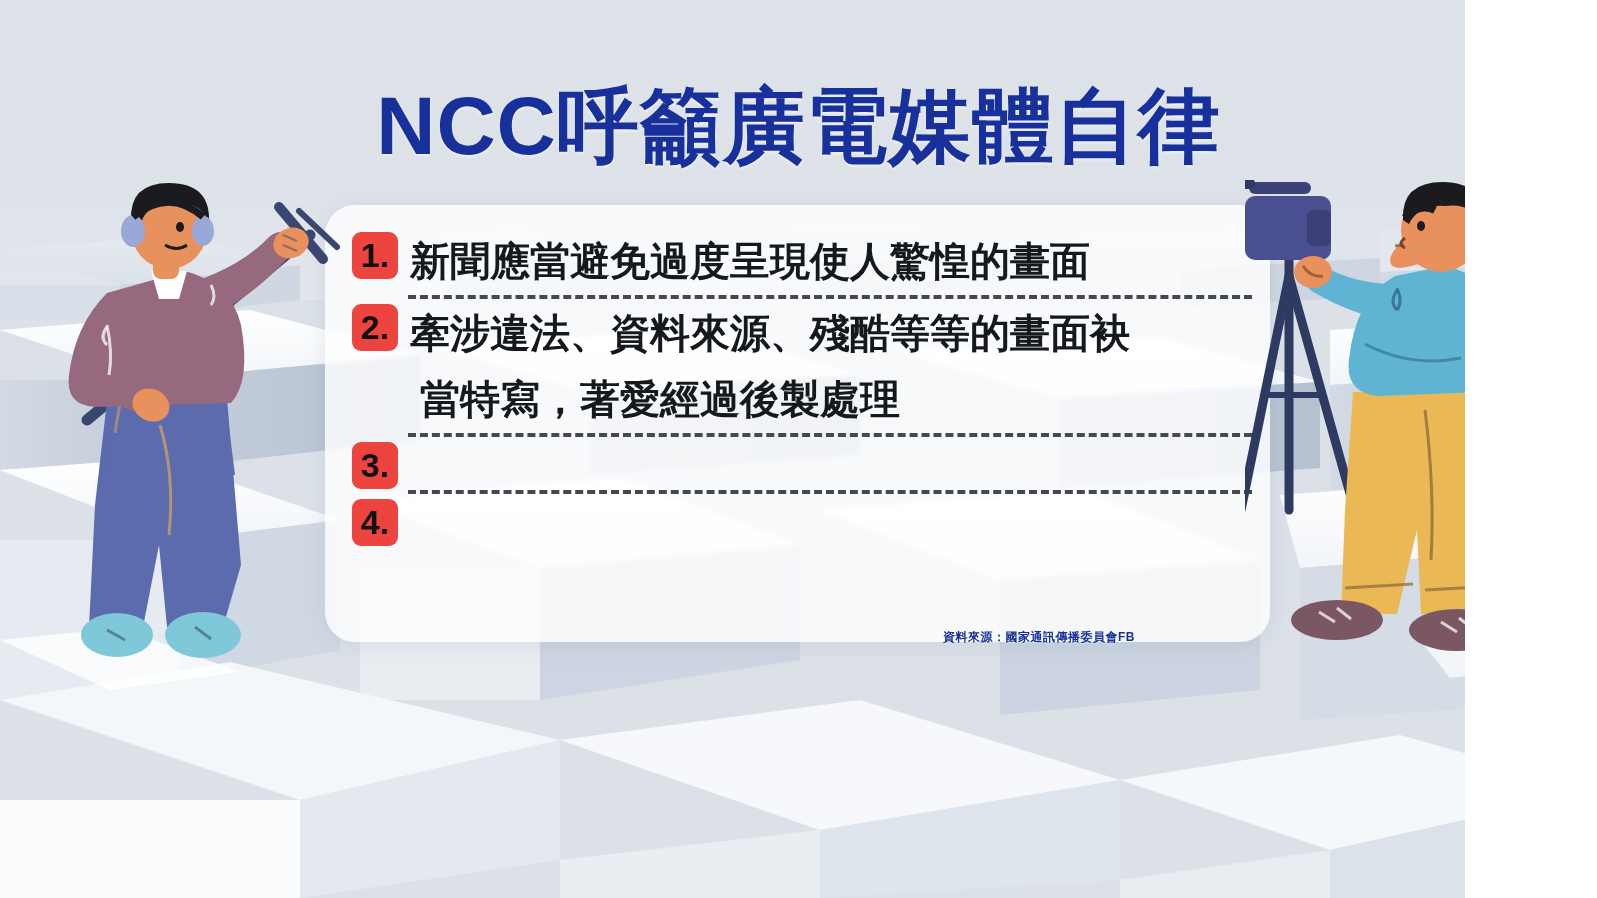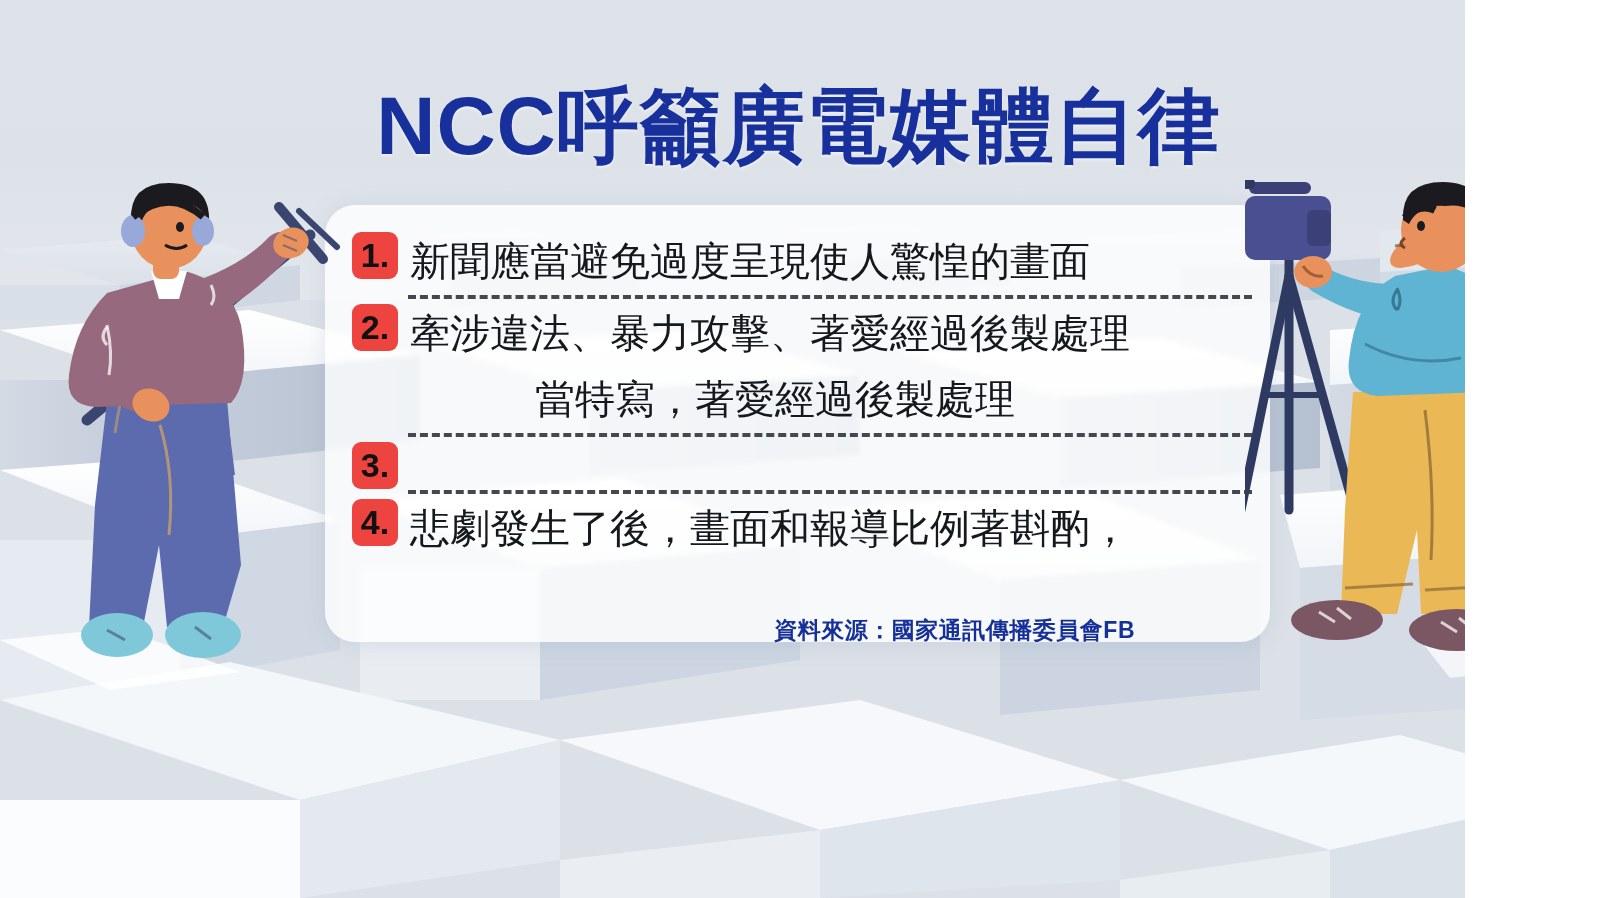--- a/index.html
+++ b/index.html
@@ -63,36 +63,36 @@
     font-weight:bold;
     line-height:46px;
     text-align:center;
     margin-top:4px;
     font-family:"Liberation Sans","DejaVu Sans",sans-serif;
   }
   .rtext {
     margin-left:12px;
     font-size:40px;
     line-height:66px;
-    font-weight:normal;
+    font-weight:bold;
     color:#15181c;
     letter-spacing:0px;
     text-shadow:0 1px 0 rgba(255,255,255,0.4);
   }
-  .rtext .l2 { display:block; padding-left:10px;text-align:center; }
+  .rtext .l2 { display:block; padding-left:10px; }
   .divider {
     height:0; margin:1px 0 1px 56px;
     border-top:4px dashed #3b3f45;
     opacity:.95;
   }
 
   
   #source {
     position:absolute; right:330px; bottom:252px;
-    font-size:23px; font-weight:bold;
+    font-size:12px; font-weight:bold;
     color:#16309a;
     letter-spacing:0.5px;
     z-index:23;
     text-shadow:0 1px 1px rgba(255,255,255,.6);
   }
 
   
   .person { position:absolute; z-index:15; }
 </style>
 </head>
@@ -299,39 +299,38 @@
           <span>新聞應當避免過度呈現使人驚惶的畫面</span>
         </div>
       </div>
     </div>
     <div class="divider"></div>
 
     <div class="row">
       <div class="row-inner">
         <div class="badge">2.</div>
         <div class="rtext">
-          <span>牽涉違法、暴力攻擊、著愛經過後製處理</span>
+          <span>牽涉違法、資料來源、殘酷等等的畫面袂</span>
           <span class="l2">當特寫，著愛經過後製處理</span>
         </div>
       </div>
     </div>
     <div class="divider"></div>
 
     <div class="row">
       <div class="row-inner">
         <div class="badge">3.</div>
       </div>
     </div>
     <div class="divider"></div>
 
     <div class="row">
       <div class="row-inner">
         <div class="badge">4.</div>
         <div class="rtext">
-          <span>悲劇發生了後，畫面和報導比例著斟酌，</span>
         </div>
       </div>
     </div>
 
   </div>
 
   <div id="source">資料來源：國家通訊傳播委員會FB</div>
 
 </div>
 

